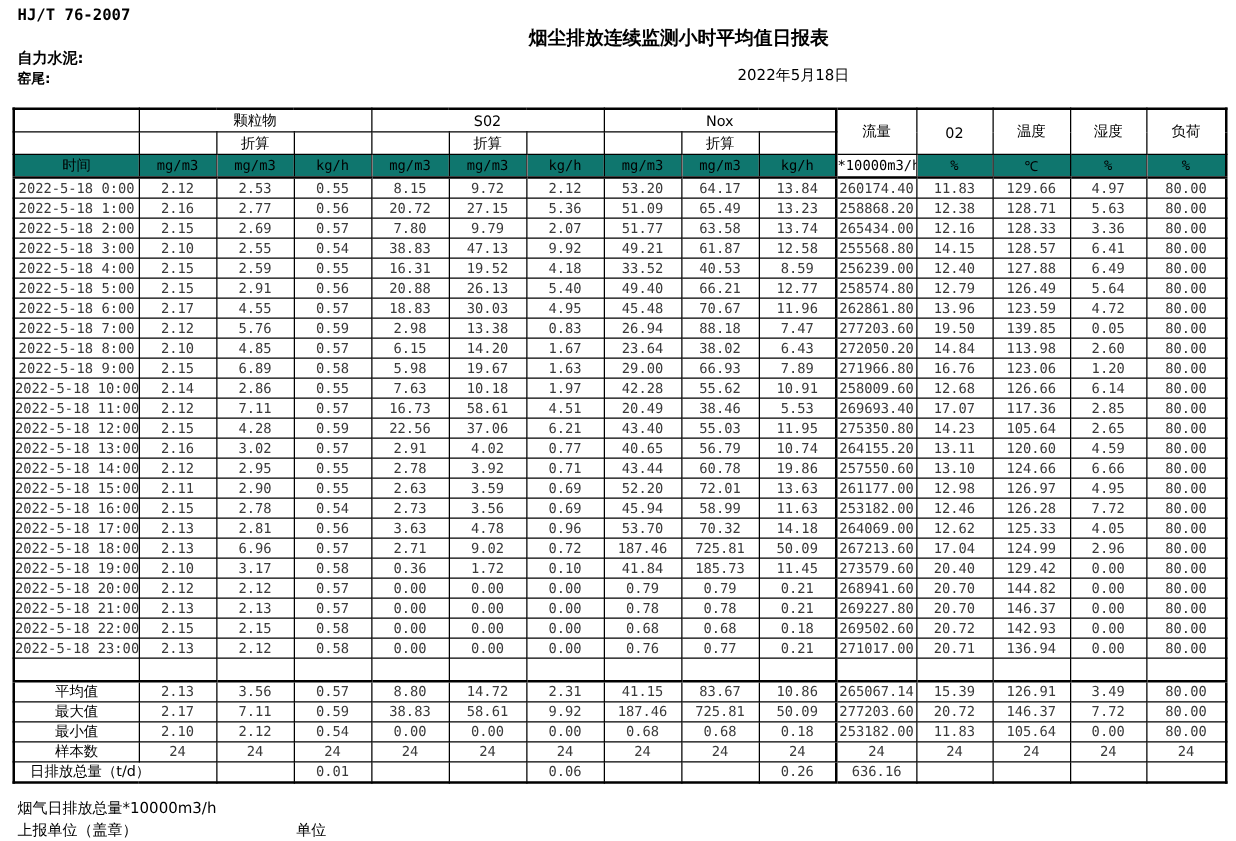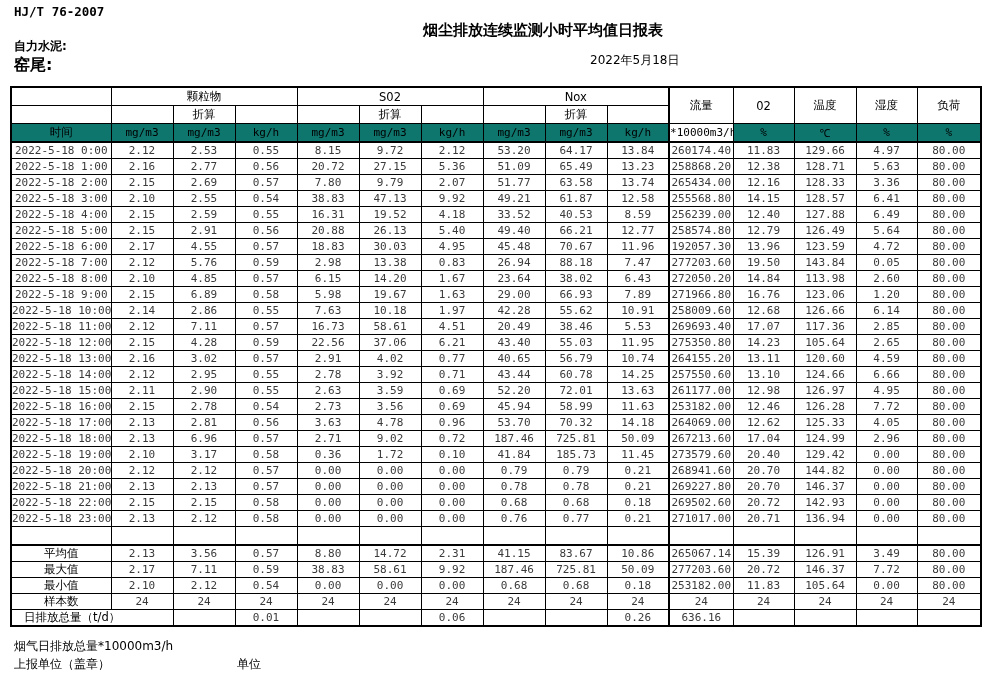--- a/index.html
+++ b/index.html
@@ -4,21 +4,21 @@
 <style>
   html,body{margin:0;padding:0;}
   body{
     width:989px;height:673px;position:relative;background:#ffffff;overflow:hidden;
     font-family:"DejaVu Sans","Liberation Sans",sans-serif;color:#000;
   }
   .abs{position:absolute;}
   .std{left:14px;top:4px;font-size:12.5px;font-weight:bold;font-family:"DejaVu Sans Mono","Liberation Mono",monospace;text-align:center;}
   .title{left:543px;top:21px;transform:translateX(-50%);font-size:15px;font-weight:bold;white-space:nowrap;}
   .company{left:14px;top:38px;font-size:12px;font-weight:bold;}
-  .loc{left:14px;top:55px;font-size:16px;font-weight:bold;}
+  .loc{left:14px;top:55px;font-size:11px;font-weight:bold;}
   .date{left:590px;top:52px;font-size:12px;}
   table.report{
     position:absolute;left:10px;top:86px;
     border-collapse:collapse;table-layout:fixed;width:970px;
     border:2px solid #000;
   }
   table.report th, table.report td{
     border:1px solid #000;padding:0;margin:0;
     text-align:center;vertical-align:middle;
     font-weight:normal;overflow:hidden;white-space:nowrap;
@@ -216,40 +216,40 @@
         <td>2022-5-18 6:00</td>
         <td>2.17</td>
         <td>4.55</td>
         <td>0.57</td>
         <td>18.83</td>
         <td>30.03</td>
         <td>4.95</td>
         <td>45.48</td>
         <td>70.67</td>
         <td>11.96</td>
-        <td class="bl">192057.30</td>
+        <td class="bl">262861.80</td>
         <td>13.96</td>
         <td>123.59</td>
         <td>4.72</td>
         <td>80.00</td>
       </tr>
       <tr>
         <td>2022-5-18 7:00</td>
         <td>2.12</td>
         <td>5.76</td>
         <td>0.59</td>
         <td>2.98</td>
         <td>13.38</td>
         <td>0.83</td>
         <td>26.94</td>
         <td>88.18</td>
         <td>7.47</td>
         <td class="bl">277203.60</td>
         <td>19.50</td>
-        <td>143.84</td>
+        <td>139.85</td>
         <td>0.05</td>
         <td>80.00</td>
       </tr>
       <tr>
         <td>2022-5-18 8:00</td>
         <td>2.10</td>
         <td>4.85</td>
         <td>0.57</td>
         <td>6.15</td>
         <td>14.20</td>
@@ -351,21 +351,21 @@
       <tr>
         <td>2022-5-18 14:00</td>
         <td>2.12</td>
         <td>2.95</td>
         <td>0.55</td>
         <td>2.78</td>
         <td>3.92</td>
         <td>0.71</td>
         <td>43.44</td>
         <td>60.78</td>
-        <td>14.25</td>
+        <td>19.86</td>
         <td class="bl">257550.60</td>
         <td>13.10</td>
         <td>124.66</td>
         <td>6.66</td>
         <td>80.00</td>
       </tr>
       <tr>
         <td>2022-5-18 15:00</td>
         <td>2.11</td>
         <td>2.90</td>

